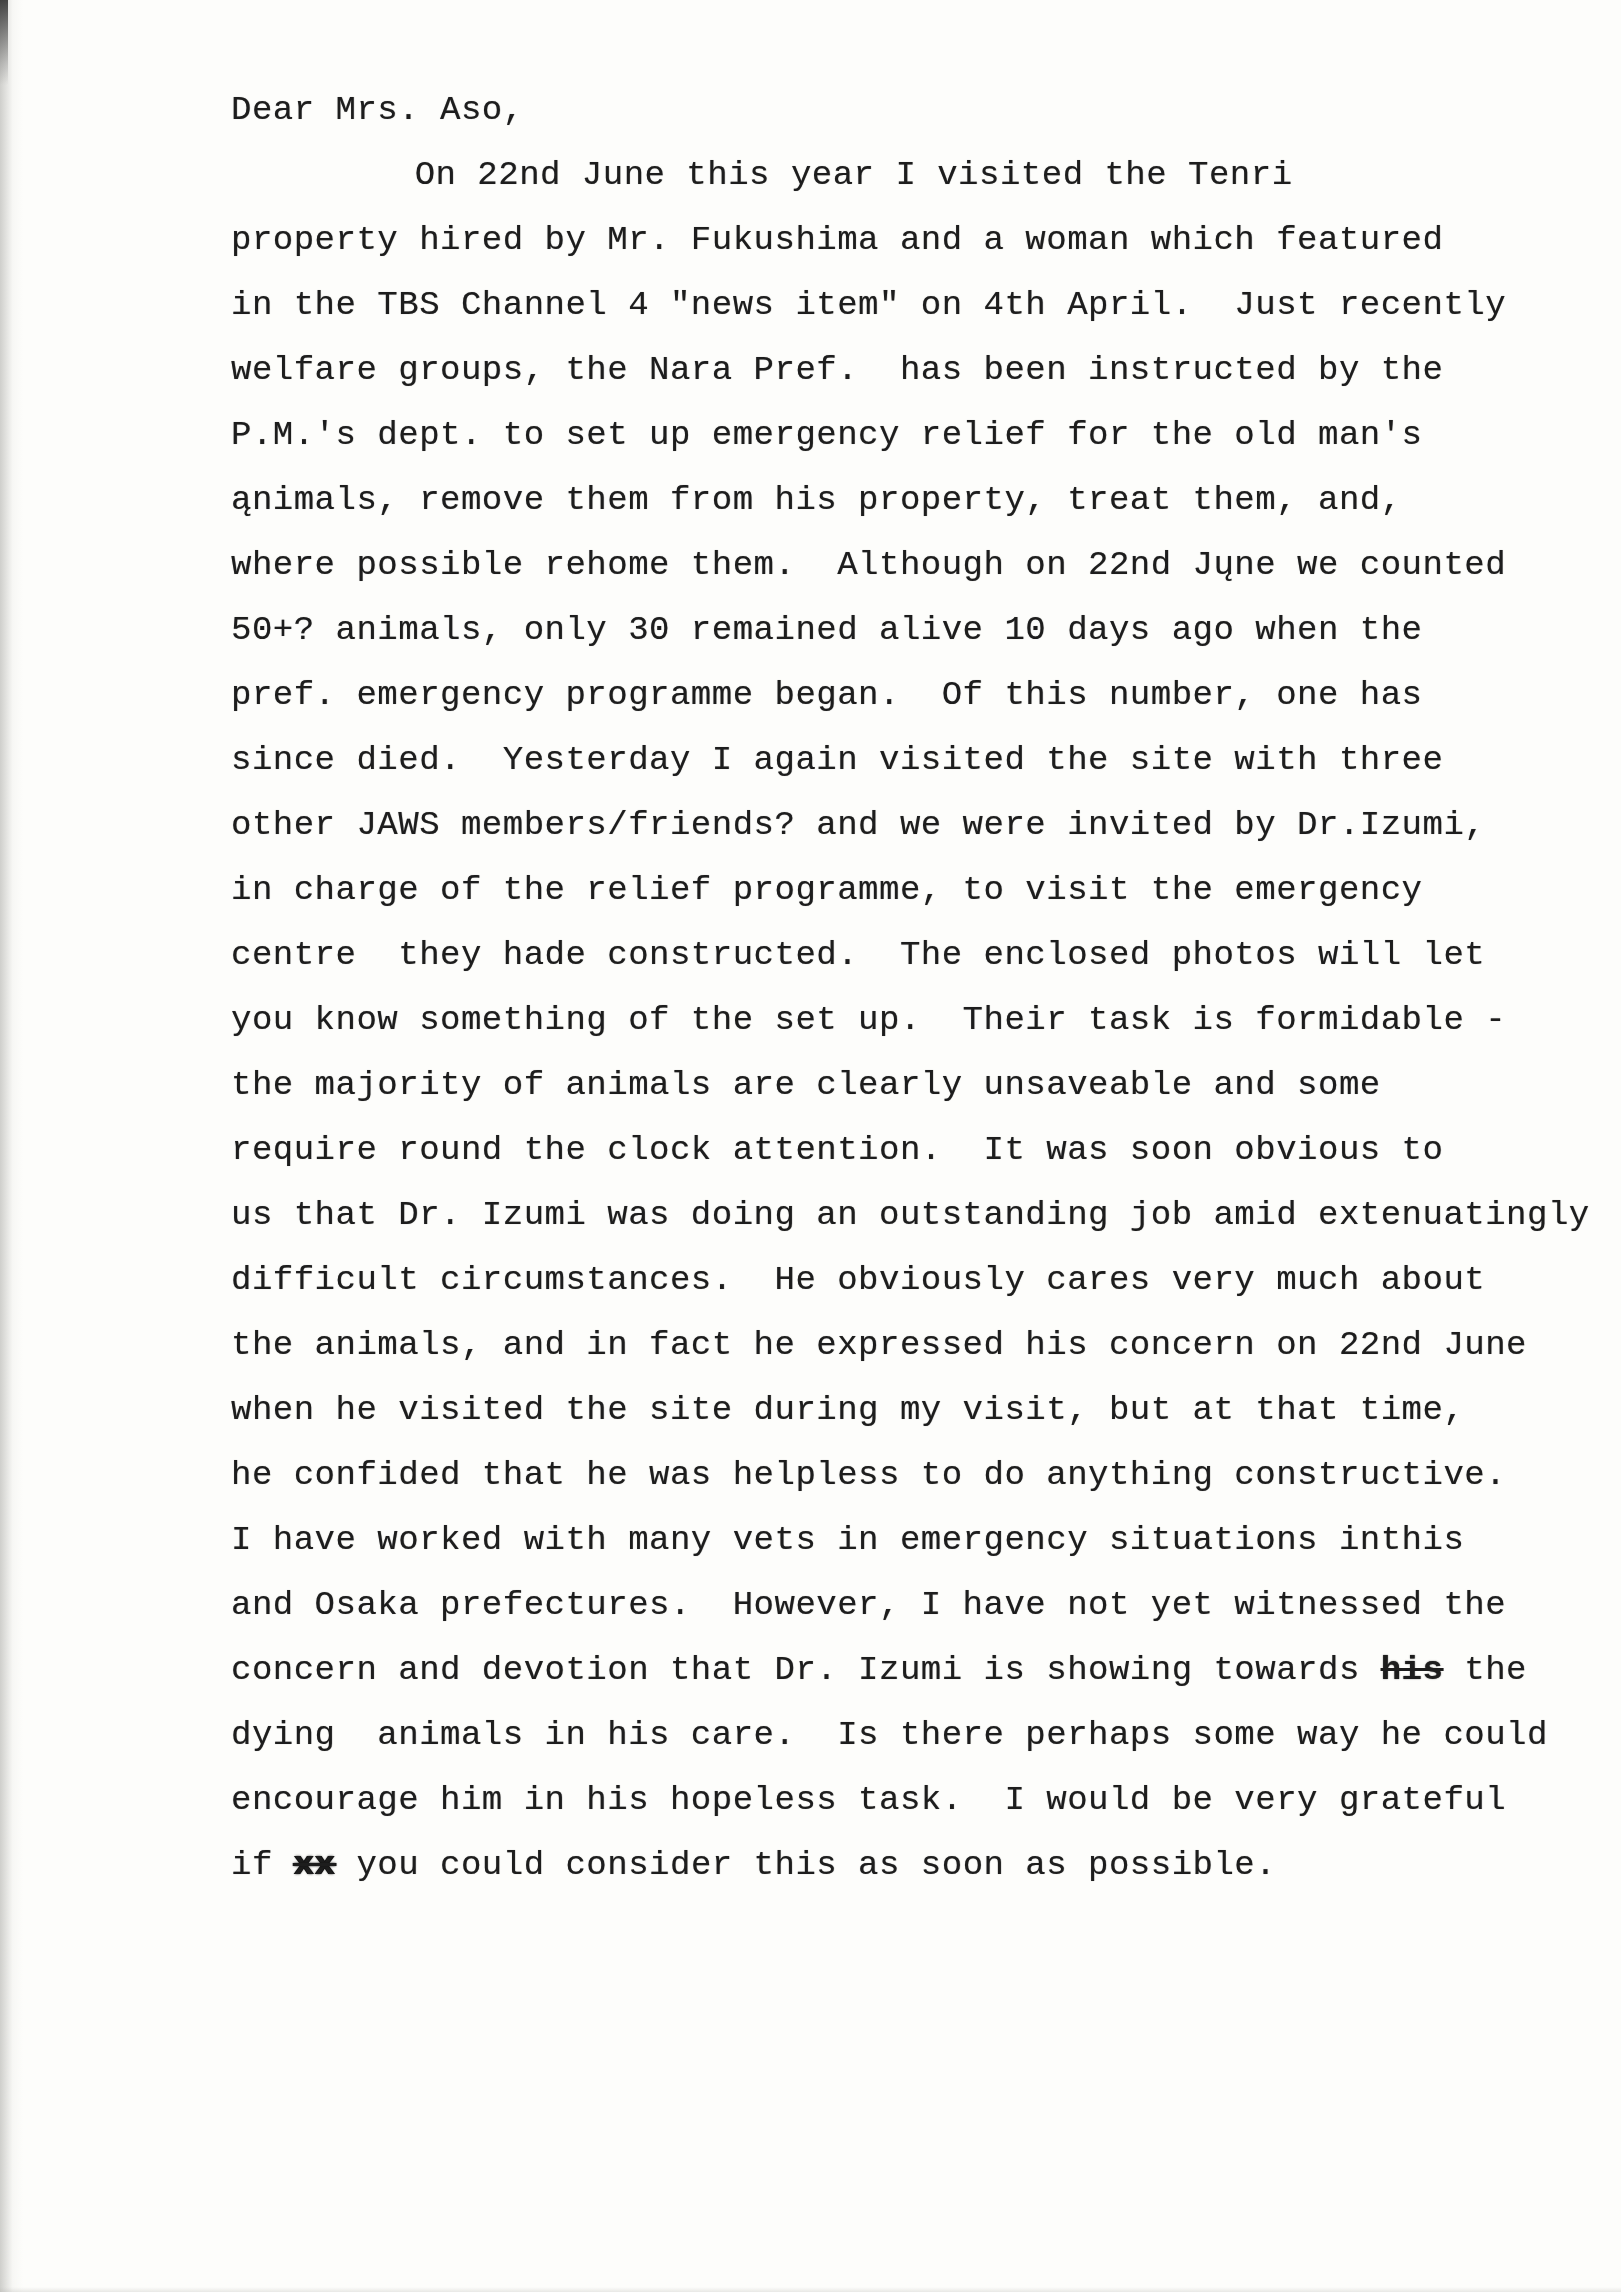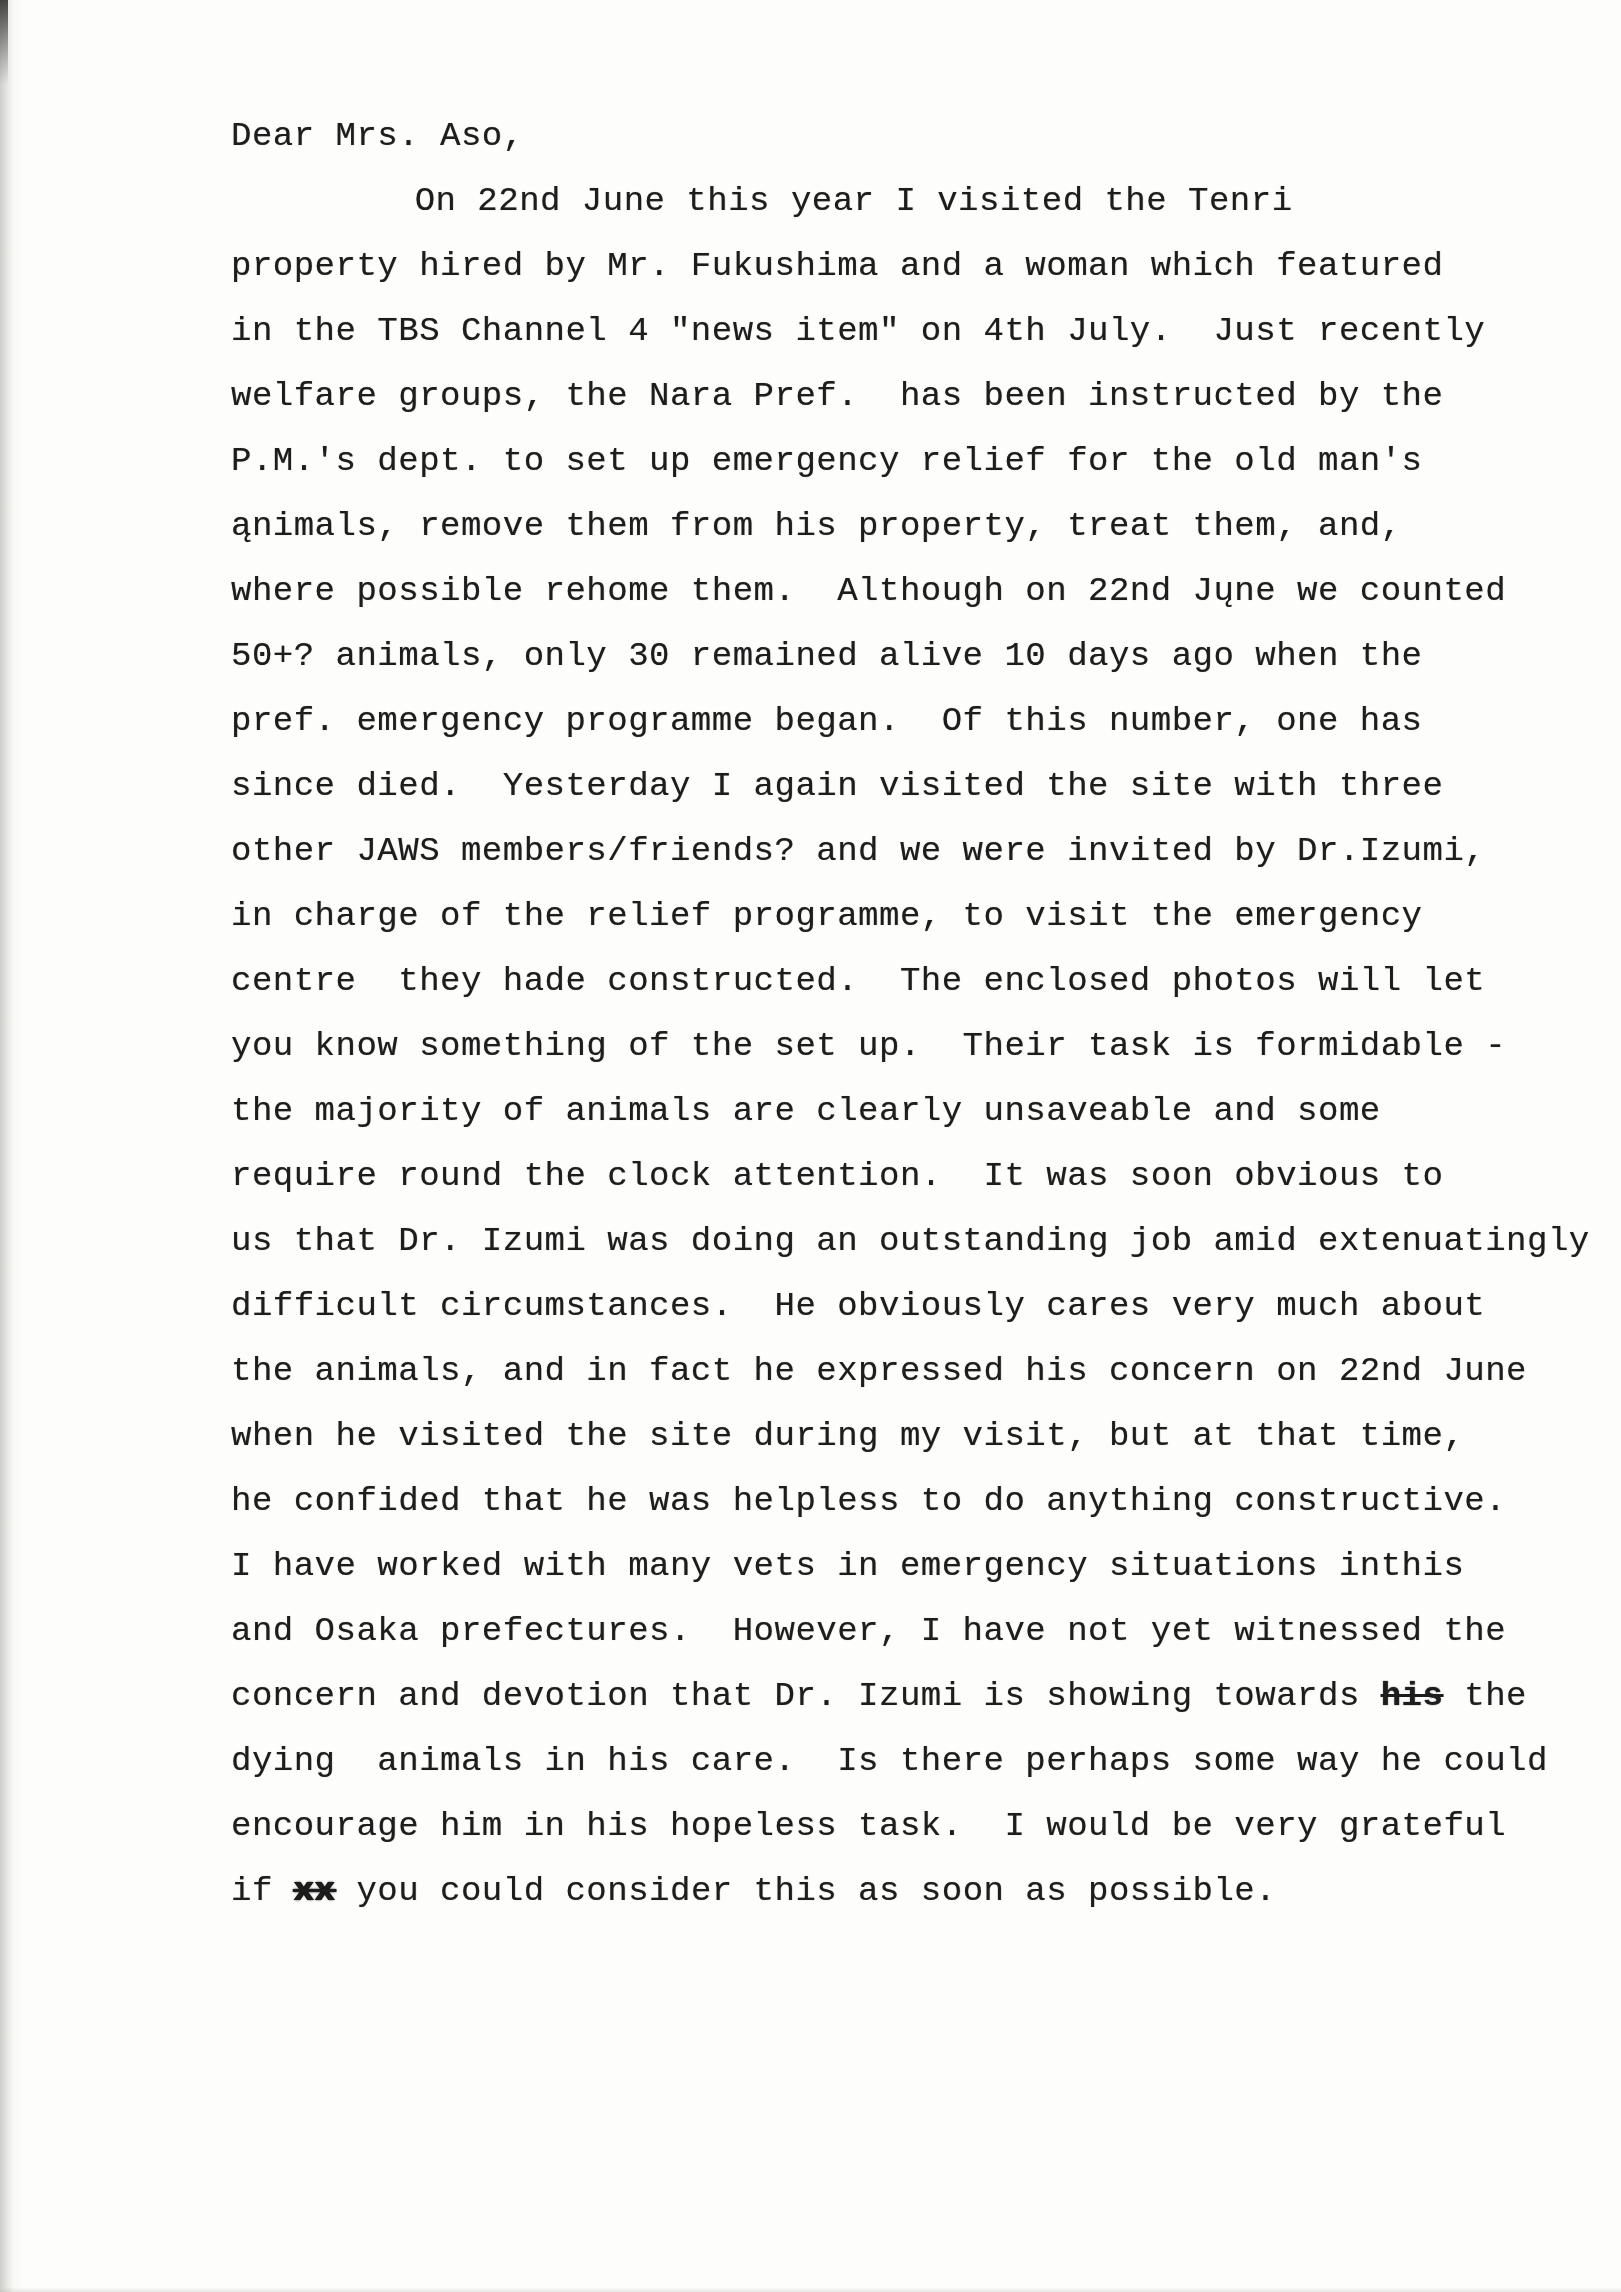--- a/index.html
+++ b/index.html
@@ -15,21 +15,21 @@
   }
   .page {
     position: absolute;
     inset: 0;
     background: #fdfdfb;
     font-family: "Liberation Mono", "DejaVu Sans Mono", monospace;
     font-size: 34px;
     line-height: 65px;
     color: #1d1d1d;
     box-sizing: border-box;
-    padding: 104px 36px 0 231px;
+    padding: 78px 36px 0 231px;
   }
   .letter-body {
     text-shadow: 0 0 0.9px rgba(25,25,25,0.38), 0.4px 0.4px 0 rgba(25,25,25,0.18);
   }
   .line {
     white-space: pre;
     letter-spacing: 0.5px;
   }
   .line.indent {
     padding-left: 9ch;
@@ -71,21 +71,21 @@
 </head>
 <body>
 
 <div class="page">
   <div class="scan-left"></div>
   <div class="scan-corner"></div>
   <div class="letter-body">
       <div class="line"><span>Dear Mrs. Aso,</span></div>
       <div class="line indent"><span>On 22nd June this year I visited the Tenri</span></div>
       <div class="line"><span>property hired by Mr. Fukushima and a woman which featured</span></div>
-      <div class="line"><span>in the TBS Channel 4 "news item" on 4th July.  Just recently</span></div>
+      <div class="line"><span>in the TBS Channel 4 "news item" on 4th April.  Just recently</span></div>
       <div class="line"><span>welfare groups, the Nara Pref.  has been instructed by the</span></div>
       <div class="line"><span>P.M.'s dept. to set up emergency relief for the old man's</span></div>
       <div class="line"><span>ąnimals, remove them from his property, treat them, and,</span></div>
       <div class="line"><span>where possible rehome them.  Although on 22nd Jųne we counted</span></div>
       <div class="line"><span>50+? animals, only 30 remained alive 10 days ago when the</span></div>
       <div class="line"><span>pref. emergency programme began.  Of this number, one has</span></div>
       <div class="line"><span>since died.  Yesterday I again visited the site with three</span></div>
       <div class="line"><span>other JAWS members/friends? and we were invited by Dr.Izumi,</span></div>
       <div class="line"><span>in charge of the relief programme, to visit the emergency</span></div>
       <div class="line"><span>centre  they hade constructed.  The enclosed photos will let</span></div>

